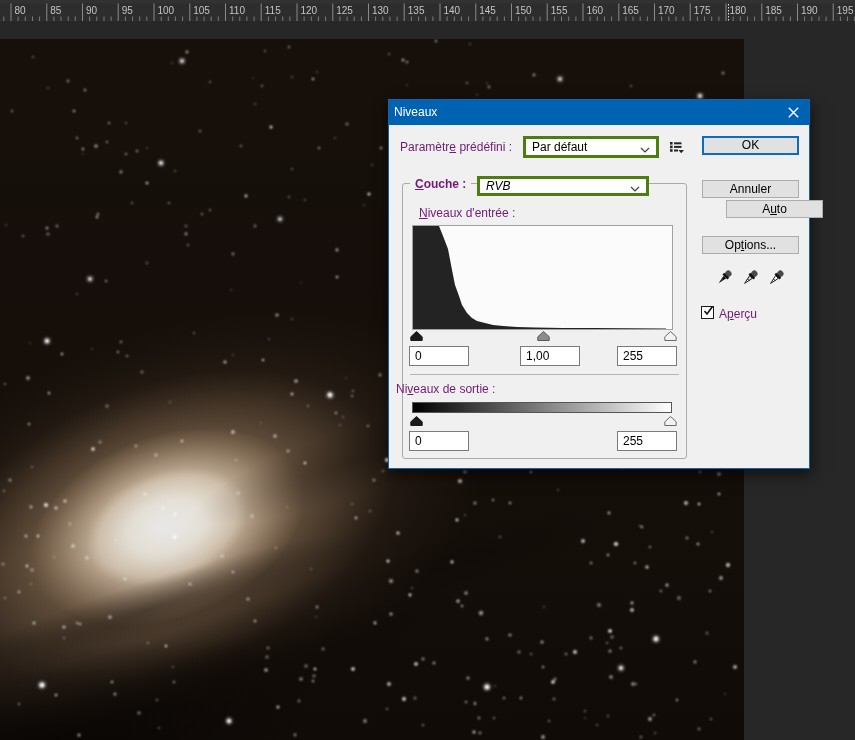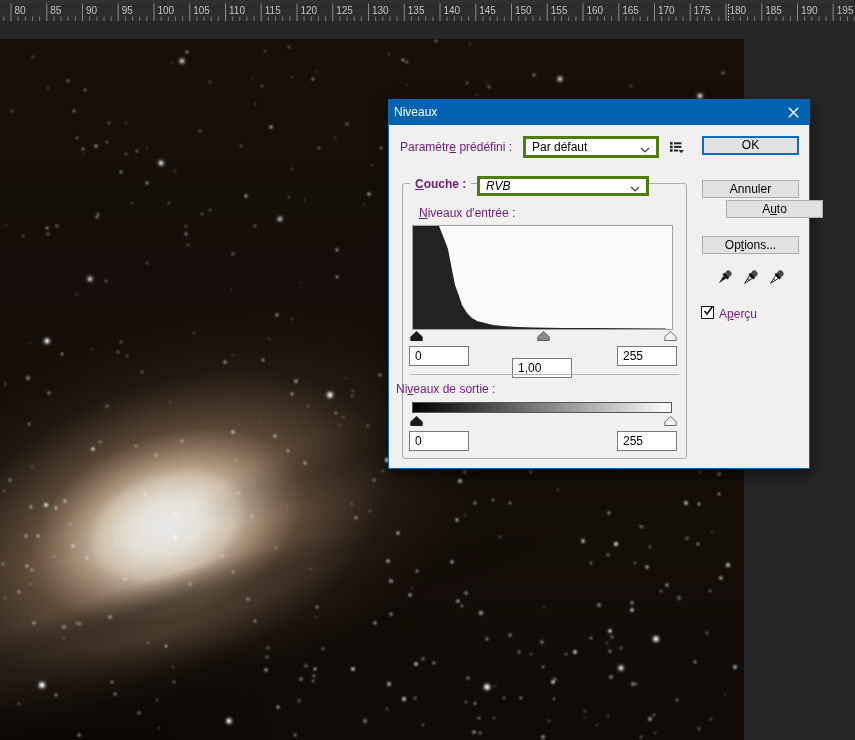--- a/index.html
+++ b/index.html
@@ -721,21 +721,21 @@
         <path d="M6.5,0.5 L12.2,5.8 L12.2,9.5 L0.8,9.5 L0.8,5.8 Z" fill="#1a1a1a" stroke="#1a1a1a" stroke-width="1"></path>
       </svg>
       <svg width="13" height="10" viewBox="0 0 13 10" style="position:absolute;left:148.4px;top:231px">
         <path d="M6.5,0.5 L12.2,5.8 L12.2,9.5 L0.8,9.5 L0.8,5.8 Z" fill="#8c8c8c" stroke="#5a5a5a" stroke-width="1"></path>
       </svg>
       <svg width="13" height="10" viewBox="0 0 13 10" style="position:absolute;left:275.2px;top:231px">
         <path d="M6.5,0.5 L12.2,5.8 L12.2,9.5 L0.8,9.5 L0.8,5.8 Z" fill="#f2f2f2" stroke="#6a6a6a" stroke-width="1"></path>
       </svg>
 
   <div class="inp" style="left:20px; top:246px;">0</div>
-  <div class="inp" style="left:123px; top:246px;margin-top:12px;">1,00</div>
+  <div class="inp" style="left:131px; top:246px;">1,00</div>
   <div class="inp" style="left:228px; top:246px;">255</div>
 
   <div class="abs" style="left:21px; top:274px; width:269px; height:1px; background:#b5b5b5;"></div>
 
   <div class="lbl" style="left:7px; top:282px;">Ni<u>v</u>eaux de sortie :</div>
 
   <div class="abs" style="left:23px; top:302px; width:260px; height:11px; border:1px solid #555;
        background:linear-gradient(to right,#000,#fff);"></div>
 
   <svg width="13" height="10" viewBox="0 0 13 10" style="position:absolute;left:20.6px;top:316px">

